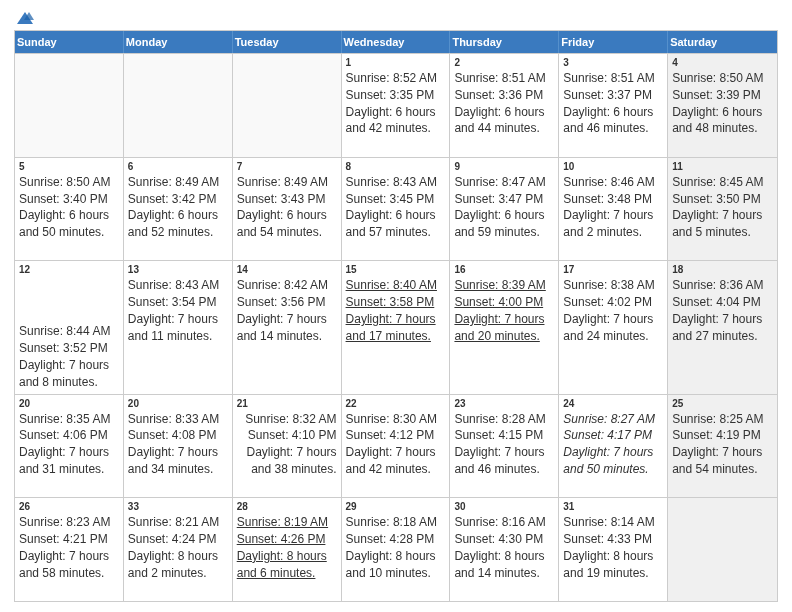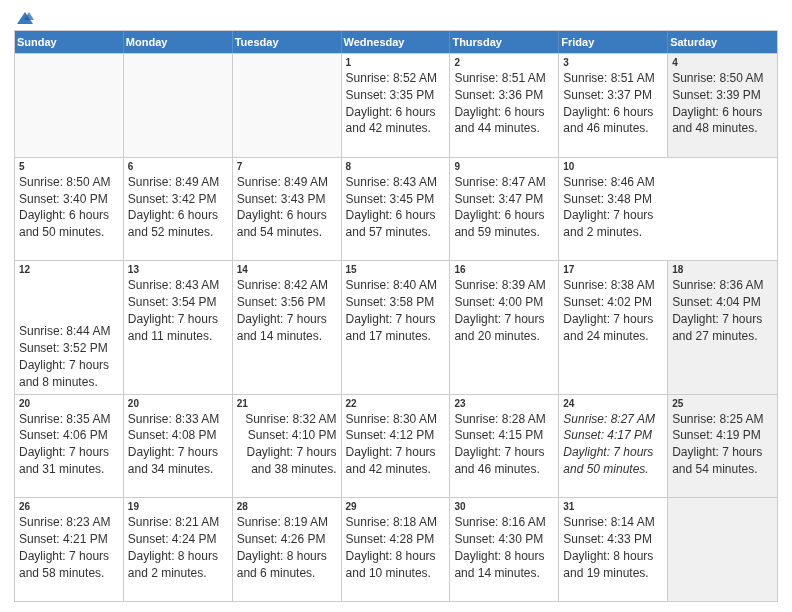--- a/index.html
+++ b/index.html
@@ -195,20 +195,26 @@
             <div class="cell-text" style="white-space: pre-line;">Sunrise: 8:47 AM
 Sunset: 3:47 PM
 Daylight: 6 hours and 59 minutes.</div>
           </div>
           <div class="cal-cell">
             <span class="day-num">10</span>
             <div class="cell-text" style="white-space: pre-line;">Sunrise: 8:46 AM
 Sunset: 3:48 PM
 Daylight: 7 hours and 2 minutes.</div>
           </div>
+          <div class="cal-cell shaded">
+            <span class="day-num">11</span>
+            <div class="cell-text" style="white-space: pre-line;">Sunrise: 8:45 AM
+Sunset: 3:50 PM
+Daylight: 7 hours and 5 minutes.</div>
+          </div>
         </div>
         <div class="cal-row">
           <div class="cal-cell">
             <span class="day-num">12</span>
             <div class="cell-text" style="white-space: pre-line; margin-top: 48px;">Sunrise: 8:44 AM
 Sunset: 3:52 PM
 Daylight: 7 hours and 8 minutes.</div>
           </div>
           <div class="cal-cell">
             <span class="day-num">13</span>
@@ -217,27 +223,27 @@
 Daylight: 7 hours and 11 minutes.</div>
           </div>
           <div class="cal-cell">
             <span class="day-num">14</span>
             <div class="cell-text" style="white-space: pre-line;">Sunrise: 8:42 AM
 Sunset: 3:56 PM
 Daylight: 7 hours and 14 minutes.</div>
           </div>
           <div class="cal-cell">
             <span class="day-num">15</span>
-            <div class="cell-text" style="white-space: pre-line;">Sunrise: 8:40 AM
+            <div class="cell-text" style="white-space: pre-line; text-decoration: underline;">Sunrise: 8:40 AM
 Sunset: 3:58 PM
 Daylight: 7 hours and 17 minutes.</div>
           </div>
           <div class="cal-cell">
             <span class="day-num">16</span>
-            <div class="cell-text" style="white-space: pre-line;">Sunrise: 8:39 AM
+            <div class="cell-text" style="white-space: pre-line; text-decoration: underline;">Sunrise: 8:39 AM
 Sunset: 4:00 PM
 Daylight: 7 hours and 20 minutes.</div>
           </div>
           <div class="cal-cell">
             <span class="day-num">17</span>
             <div class="cell-text" style="white-space: pre-line;">Sunrise: 8:38 AM
 Sunset: 4:02 PM
 Daylight: 7 hours and 24 minutes.</div>
           </div>
           <div class="cal-cell shaded">
@@ -292,28 +298,28 @@
           </div>
         </div>
         <div class="cal-row">
           <div class="cal-cell">
             <span class="day-num">26</span>
             <div class="cell-text" style="white-space: pre-line;">Sunrise: 8:23 AM
 Sunset: 4:21 PM
 Daylight: 7 hours and 58 minutes.</div>
           </div>
           <div class="cal-cell">
-            <span class="day-num">19</span>
+            <span class="day-num">33</span>
             <div class="cell-text" style="white-space: pre-line;">Sunrise: 8:21 AM
 Sunset: 4:24 PM
 Daylight: 8 hours and 2 minutes.</div>
           </div>
           <div class="cal-cell">
             <span class="day-num">28</span>
-            <div class="cell-text" style="white-space: pre-line;">Sunrise: 8:19 AM
+            <div class="cell-text" style="white-space: pre-line; text-decoration: underline;">Sunrise: 8:19 AM
 Sunset: 4:26 PM
 Daylight: 8 hours and 6 minutes.</div>
           </div>
           <div class="cal-cell">
             <span class="day-num">29</span>
             <div class="cell-text" style="white-space: pre-line;">Sunrise: 8:18 AM
 Sunset: 4:28 PM
 Daylight: 8 hours and 10 minutes.</div>
           </div>
           <div class="cal-cell">

